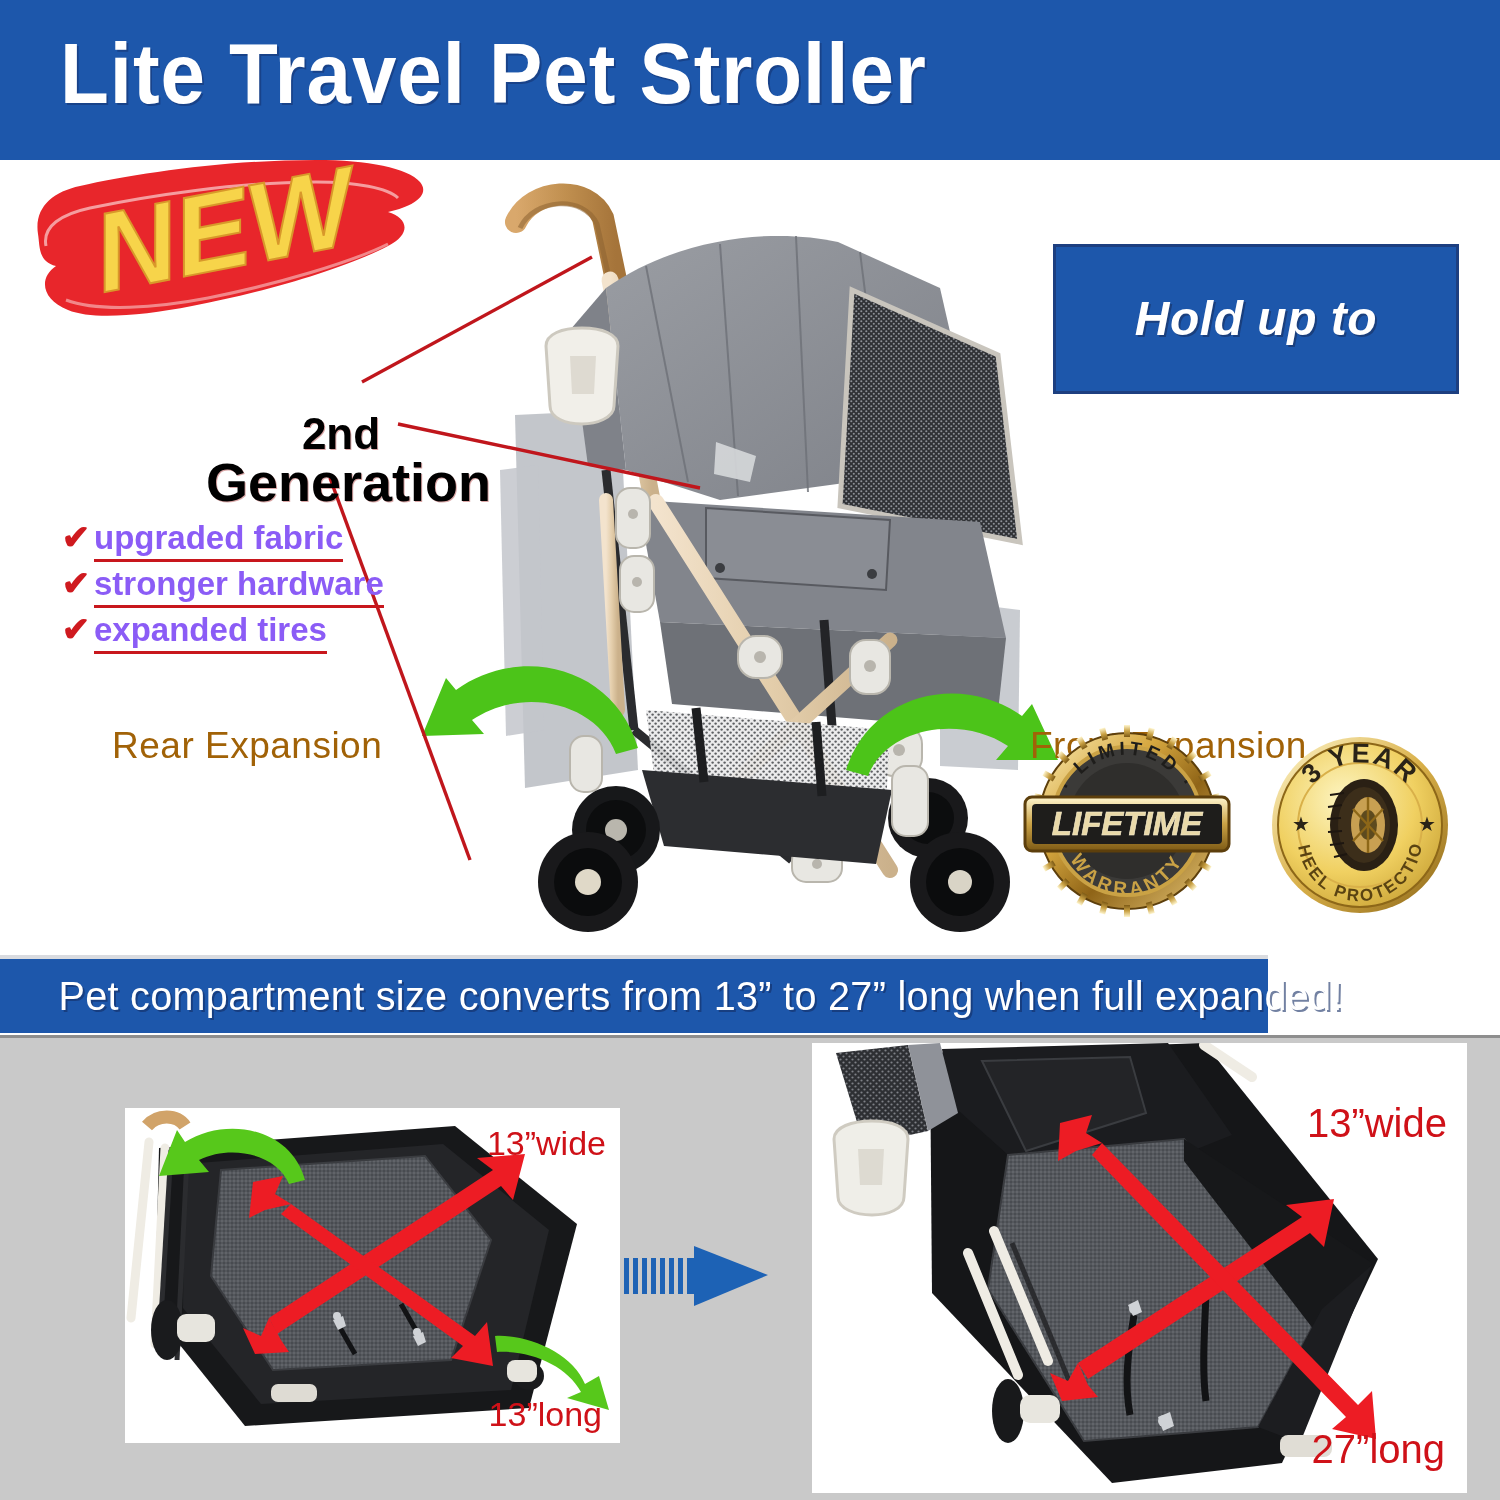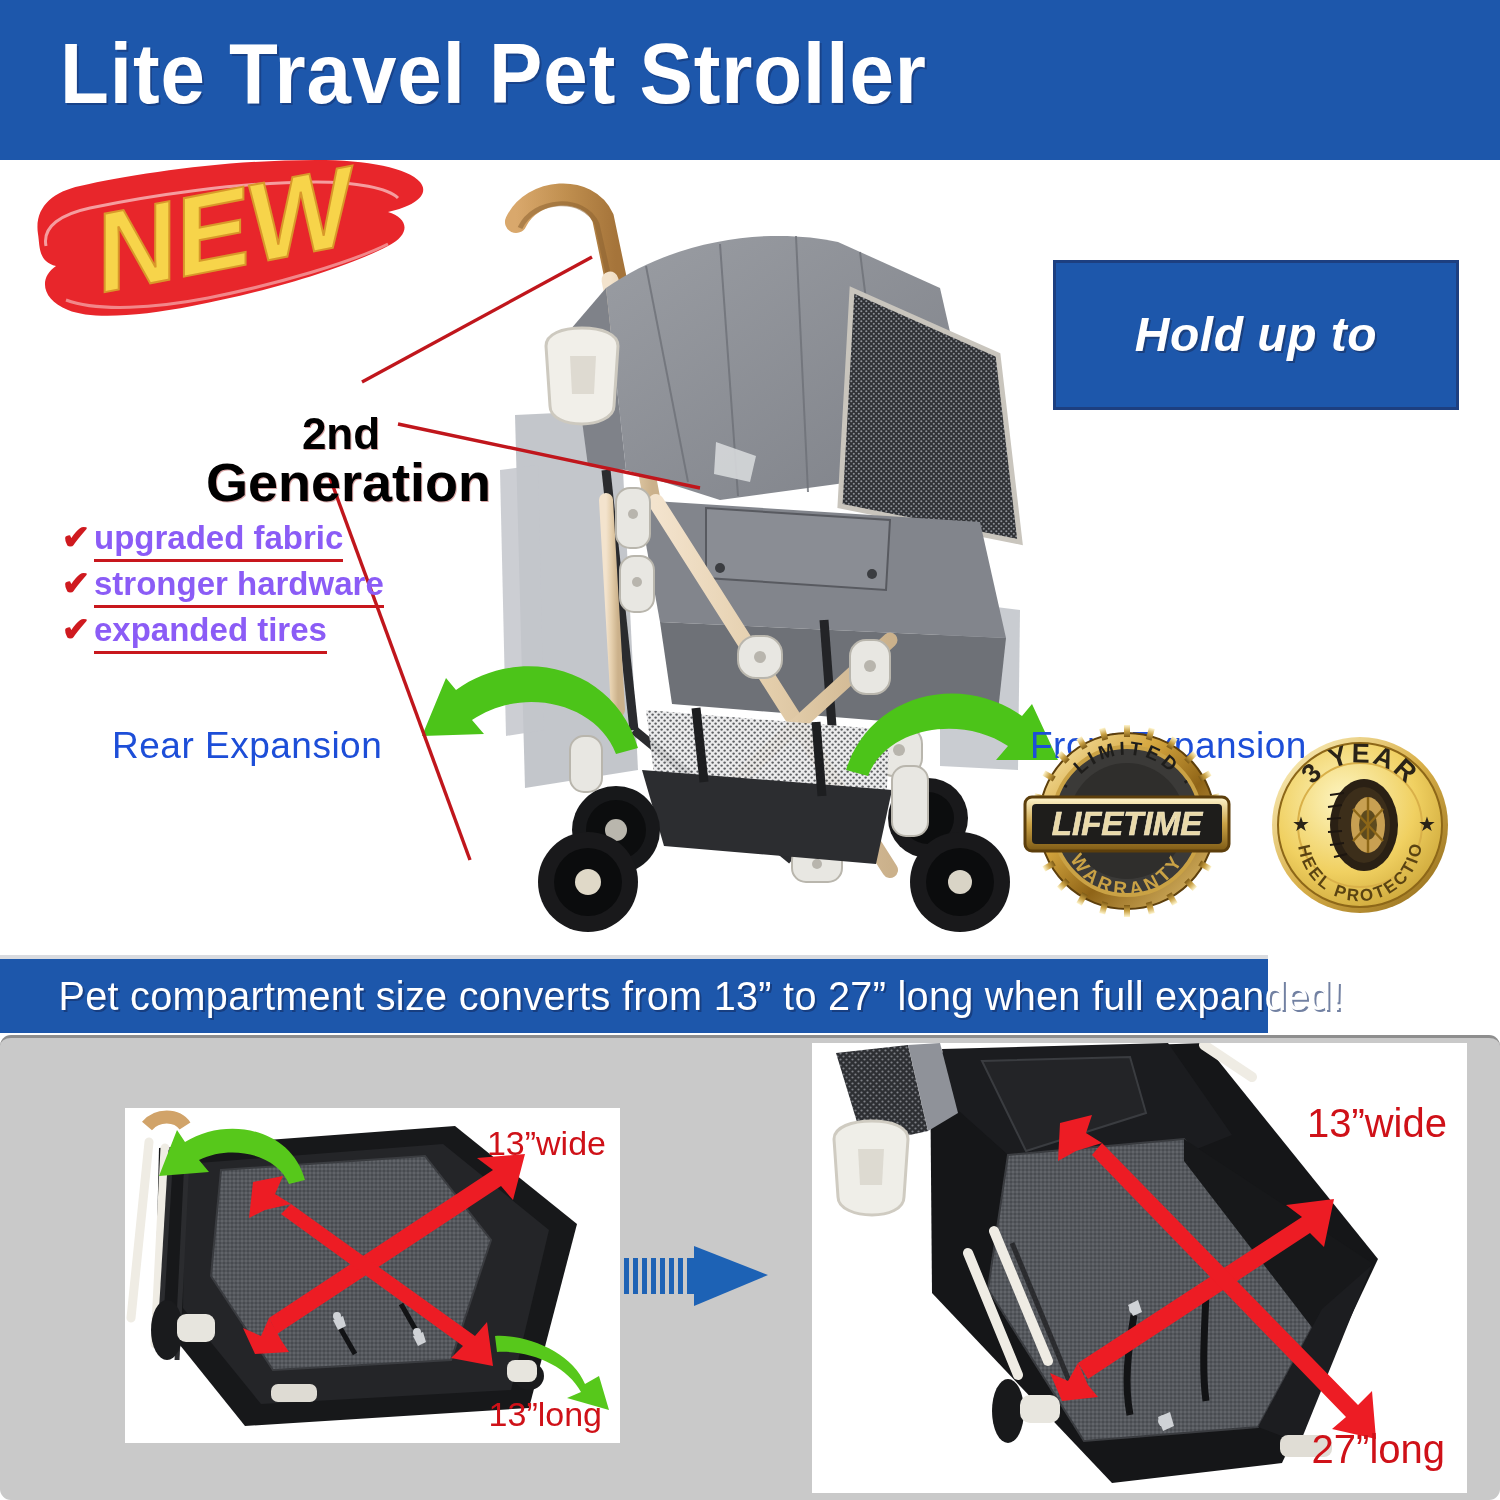--- a/index.html
+++ b/index.html
@@ -52,30 +52,30 @@
   }
   .feature-label {
     color:#8b5cf6; font-weight:700; font-size:33px; line-height:40px;
     font-family:"Liberation Sans Narrow","Liberation Sans",sans-serif;
     border-bottom:3px solid #c8171d; padding-bottom:1px;
     letter-spacing:0px;
     display:inline-block;
   }
 
   .expand-label {
-    position:absolute; color:#1d4ed8; font-size:37px; line-height:42px;
+    position:absolute; color:#a16207; font-size:37px; line-height:42px;
     font-family:"Liberation Sans","Liberation Sans Narrow",sans-serif;
     font-weight:400; letter-spacing:.5px; white-space:nowrap;
   }
   .expand-rear  { left:112px; top:565px; }
   .expand-front { left:1030px; top:565px; }
 
   
   .hold-badge {
-    position:absolute; left:1053px; top:100px; width:406px; height:150px;
+    position:absolute; left:1053px; top:84px; width:406px; height:150px;
     background:#1d57ab; border:3px solid #1d3f80;
     display:flex; flex-direction:column; align-items:center; justify-content:center;
   }
   .hold-badge div {
     color:#ffffff; font-style:italic; font-weight:700;
     font-size:48px; line-height:60px; letter-spacing:.5px;
     text-shadow:2px 2px 0 rgba(25,55,110,.75);
     white-space:nowrap;
   }
 
@@ -97,21 +97,20 @@
     margin-left:52px;
     text-shadow:2px 2px 0 rgba(20,45,100,.6);
     transform:scaleX(.99);
   }
 
   
   .bottom {
     position:absolute; left:0; top:1035px; width:1500px; height:465px;
     background:#c9c9c9;
     border-top:3px solid #8e8e8e;
-    border-radius:11px;
   }
   .panel { position:absolute; background:#ffffff; overflow:hidden; }
   .panel-left  { left:125px; top:70px;  width:495px; height:335px; }
   .panel-right { left:812px; top:5px;   width:655px; height:450px; }
 
   .dim-label {
     position:absolute; color:#cf1118; font-weight:400;
     font-family:"Liberation Sans","Liberation Sans Narrow",sans-serif;
     font-size:34px; line-height:38px; white-space:nowrap;
   }

